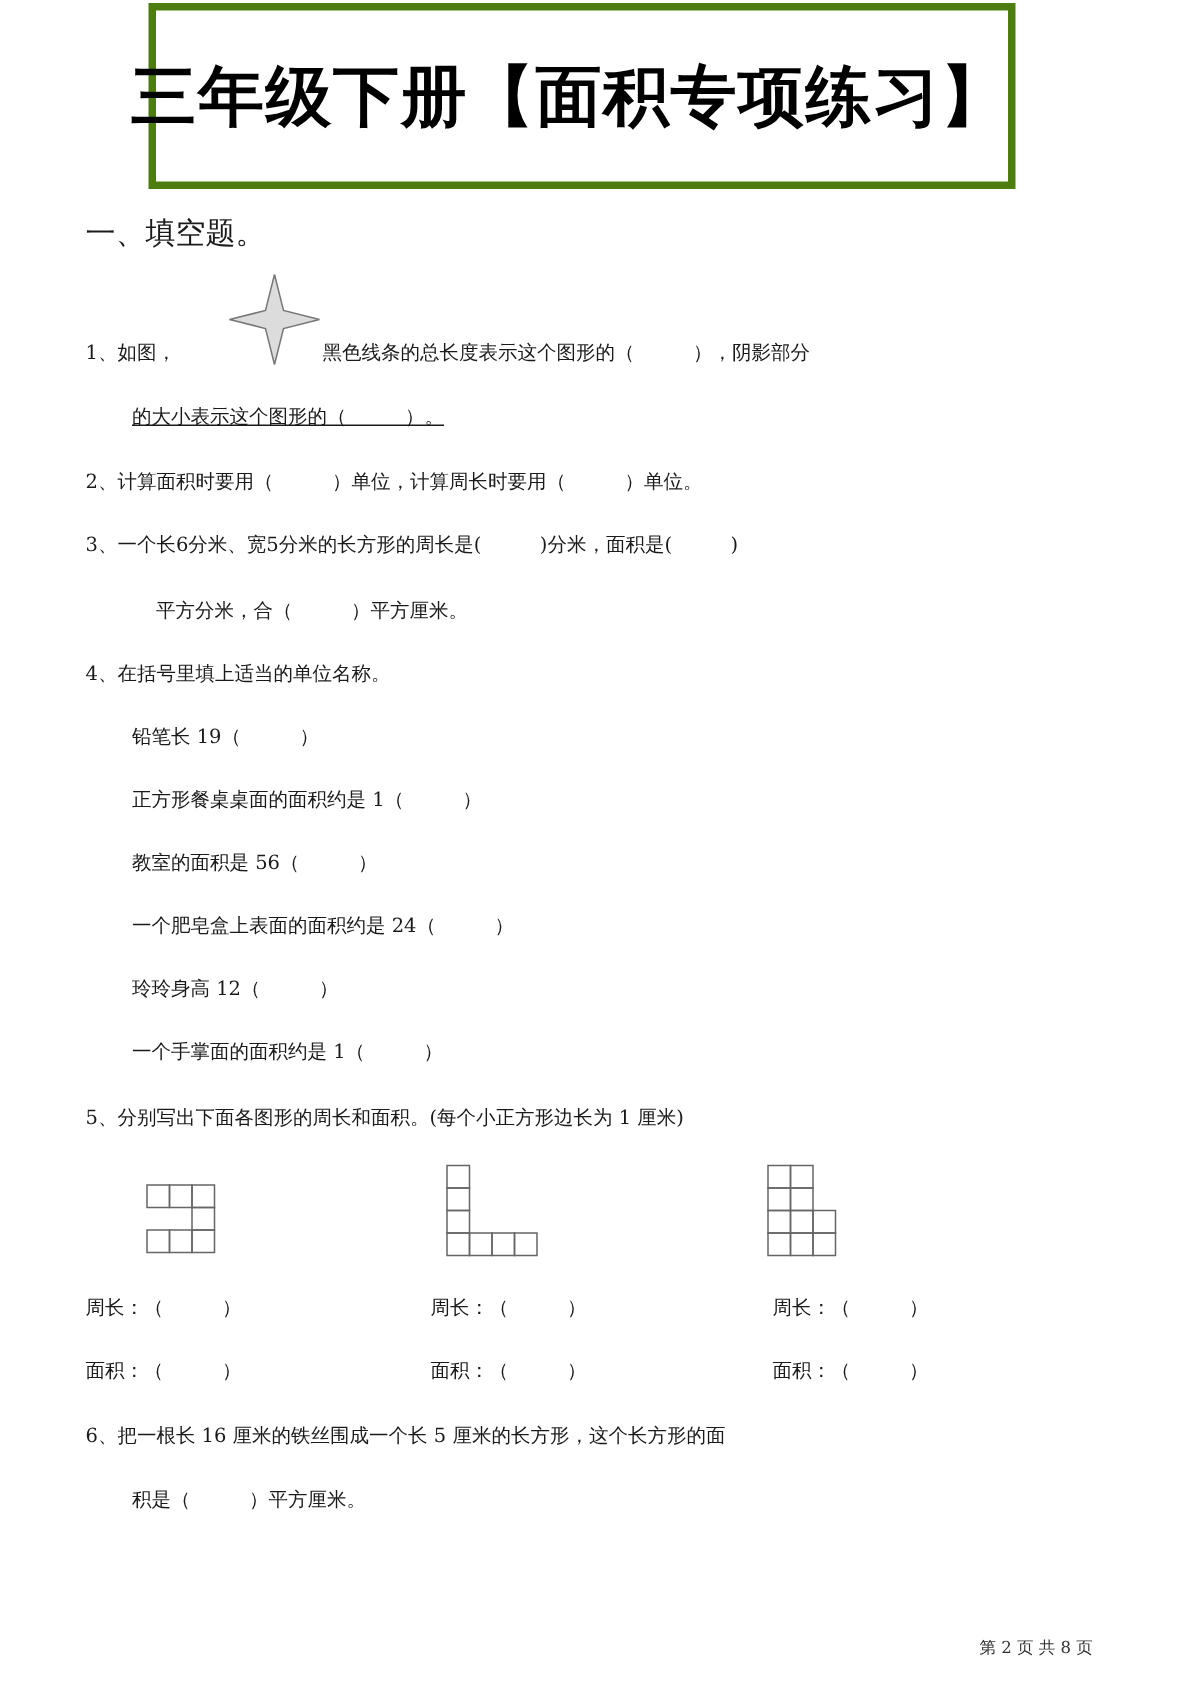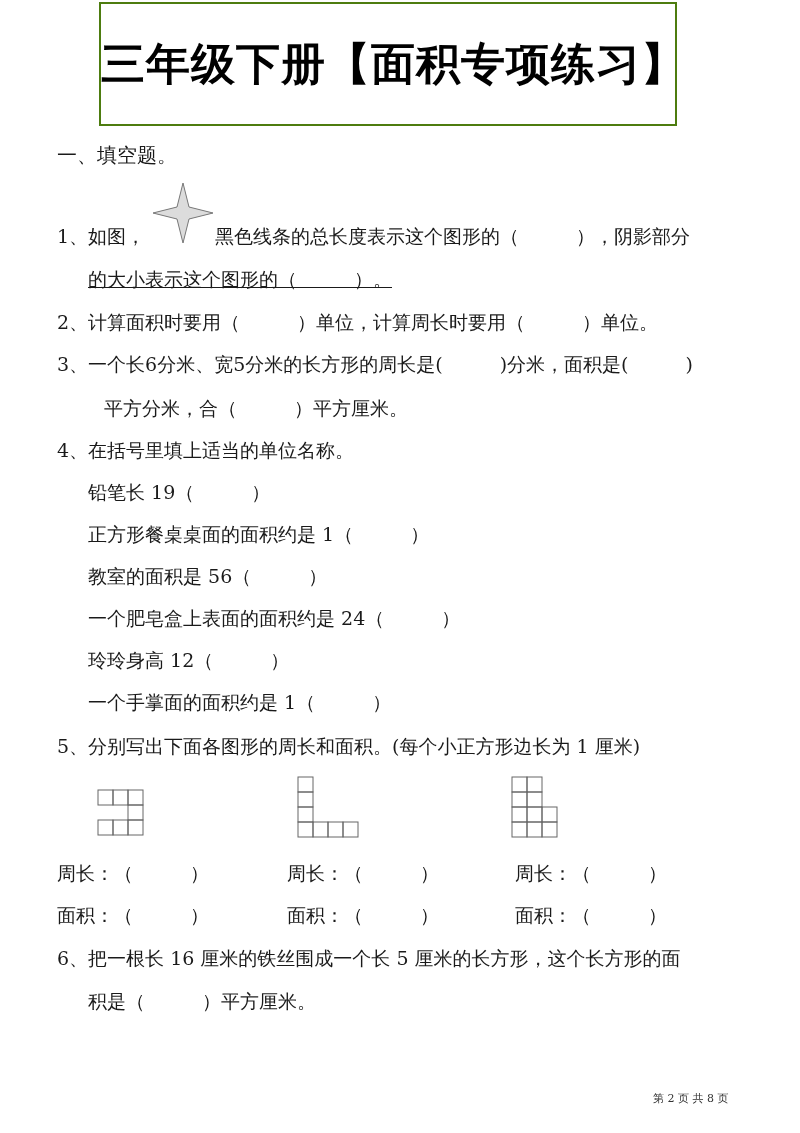--- a/index.html
+++ b/index.html
@@ -3,30 +3,30 @@
   <meta charset="utf-8">
   <style>
     html, body { margin: 0; padding: 0; background: #ffffff; }
     body {
       width: 800px; height: 1133px; position: relative; overflow: hidden;
       font-family: "DejaVu Serif", "Liberation Serif", serif;
       color: #1a1a1a;
     }
     .title-box {
       position: absolute; left: 99px; top: 2px; width: 578px; height: 124px;
-      border: 2px solid #4d7c0f; box-sizing: border-box;
-      display: flex; align-items: center; justify-content: flex-start;
+      border: 5px solid #4d7c0f; box-sizing: border-box;
+      display: flex; align-items: center; justify-content: flex-end;
     }
     .title-text {
       font-family: "DejaVu Sans", "Liberation Sans", sans-serif;
       font-weight: bold; font-size: 44px; letter-spacing: 1px; color: #000;
       white-space: nowrap;
     }
     .line {
-      position: absolute; font-size: 19px; white-space: pre; line-height: 24px;
+      position: absolute; font-size: 13px; white-space: pre; line-height: 24px;
       font-family: "DejaVu Serif", "Liberation Serif", serif;
     }
     .section-heading { font-size: 20px; }
     .star { position: absolute; left: 152px; top: 182px; width: 62px; height: 62px; }
     .shape { position: absolute; }
     .footer {
       position: absolute; left: 653px; top: 1091px; font-size: 11px; color: #333;
       white-space: pre;
     }
   </style>

